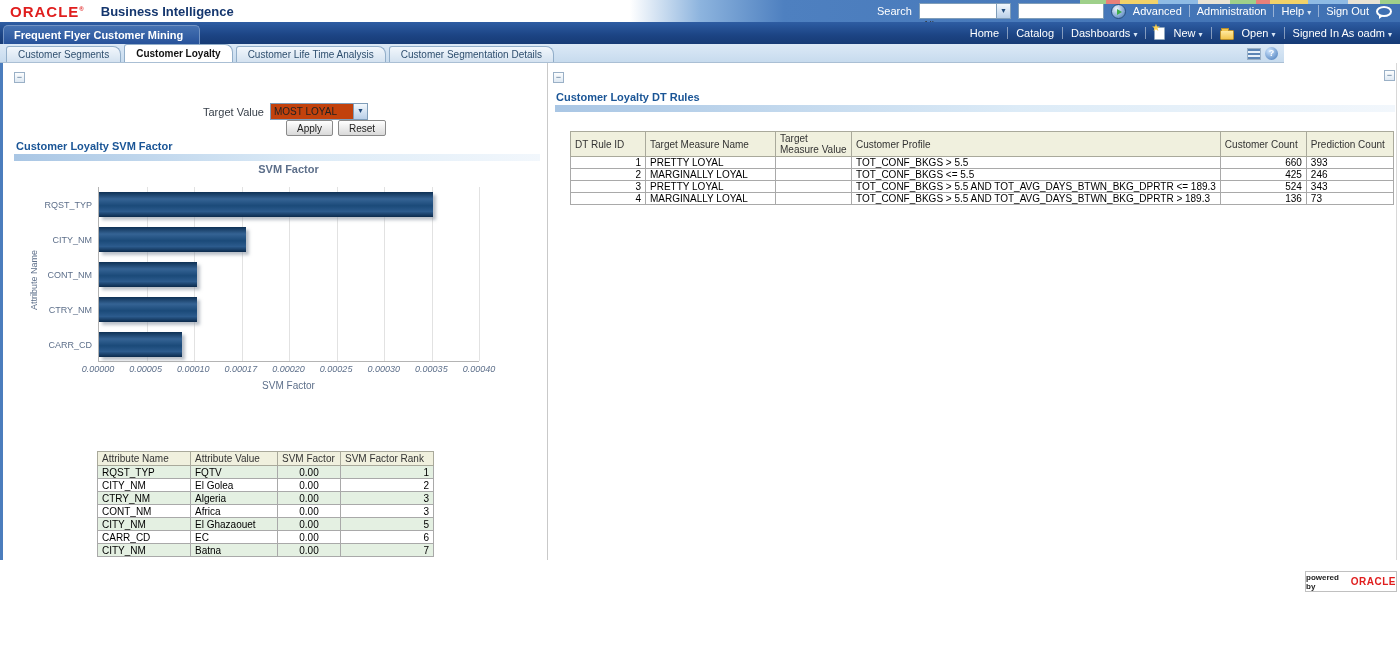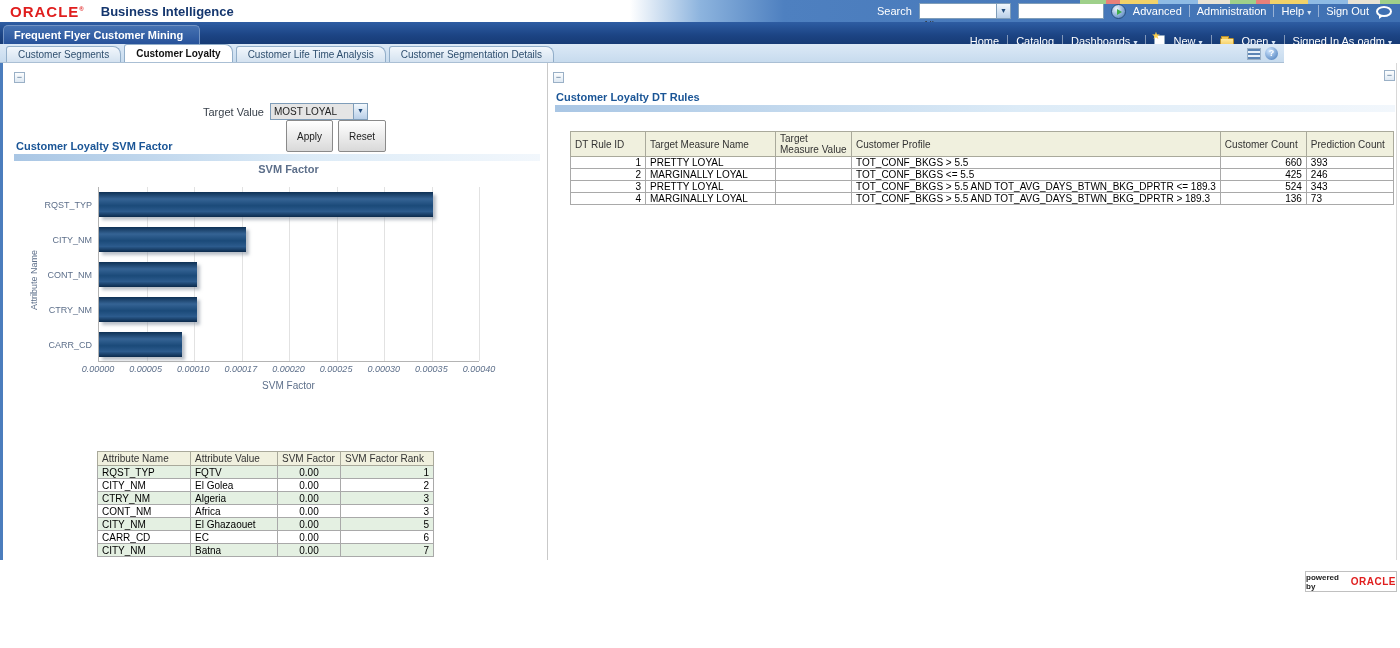--- a/index.html
+++ b/index.html
@@ -32,21 +32,21 @@
   .chat-icon { width:16px; height:11px; border:2px solid #fff; border-radius:50%; position:relative; }
   .chat-icon::after { content:''; position:absolute; left:1px; bottom:-4px; border-left:4px solid #fff;
     border-bottom:3px solid transparent; }
 
   
   .navbar { position:absolute; top:22px; left:0; width:1400px; height:22px;
     background:linear-gradient(180deg,#2e5da3,#1c4484 60%,#173b75); }
   .page-tab { position:absolute; left:3px; bottom:0; height:19px; line-height:19px; padding:0 16px 0 10px;
     background:linear-gradient(180deg,#4672b2,#27529a); border:1px solid #7394c4; border-bottom:none;
     border-radius:5px 5px 0 0; color:#fff; font-weight:bold; font-size:11px; cursor:pointer; }
-  .nav-links { position:absolute; right:8px; top:8px; height:22px; display:flex; align-items:center; gap:8px; color:#fff; }
+  .nav-links { position:absolute; right:8px; top:0; height:22px; display:flex; align-items:center; gap:8px; color:#fff; }
   .icon-new { width:11px; height:13px; background:#fff; border:1px solid #90a8c0; border-radius:1px; position:relative; }
   .icon-new::after { content:'★'; position:absolute; left:-4px; top:-6px; color:#ffd24d; font-size:10px; }
   .icon-folder { width:14px; height:10px; background:linear-gradient(#ffe9a0,#f3c64e); border:1px solid #b88f2e;
     border-radius:1px; position:relative; margin-top:3px; }
   .icon-folder::before { content:''; position:absolute; top:-3px; left:0; width:6px; height:2px;
     background:#f3c64e; border:1px solid #b88f2e; border-bottom:none; }
 
   
   .tabbar { position:absolute; top:44px; left:0; width:1284px; height:19px;
     background:linear-gradient(180deg,#dce9f6,#c7dbee); border-bottom:1px solid #aabfd4;
@@ -63,24 +63,24 @@
   
   .content { position:absolute; top:63px; left:0; width:1400px; height:585px; background:#fff; }
   .left-edge { position:absolute; left:0; top:0; width:3px; height:497px; background:#4b7dbd; }
   .divider-v { position:absolute; left:547px; top:0; width:1px; height:497px; background:#c9c9c9; }
   .right-border { position:absolute; left:1396px; top:0; width:1px; height:497px; background:#d8d8d8; }
   .collapse-box { position:absolute; width:11px; height:11px; border:1px solid #9ab0c6; cursor:pointer;
     background:linear-gradient(#fdfefe,#dfe9f3); font-size:9px; line-height:9px; text-align:center; color:#4a6a8a; }
 
   .prompt-row { position:absolute; left:203px; top:40px; display:flex; align-items:center; gap:6px; }
   .prompt-label { font-size:11px; color:#39414b; }
-  .combo { width:98px; height:17px; border:1px solid #7f9db9; background:#e5e5e5; display:flex; font-size:10px; color:#222; }
+  .combo { width:98px; height:17px; border:1px solid #7f9db9; background:#c2410c; display:flex; font-size:10px; color:#222; }
   .combo .val { flex:1; padding:2px 3px; white-space:nowrap; }
   .btn-row { position:absolute; left:286px; top:57px; display:flex; gap:5px; }
-  .btn { height:32px; padding:0 10px; font-size:10px; color:#222; cursor:pointer;
+  .btn { height:16px; padding:0 10px; font-size:10px; color:#222; cursor:pointer;
     background:linear-gradient(#ffffff,#d9d9d9); border:1px solid #8a8a8a; border-radius:2px; }
 
   .section-hdr { position:absolute; font-size:11px; font-weight:bold; color:#1a5596; }
   .hdr-rule { position:absolute; height:7px; background:linear-gradient(90deg,#a9c6e4,#dcebf7 55%,#f2f7fc); }
 
   
   .chart { position:absolute; left:28px; top:100px; width:475px; }
   .chart-title { text-align:center; margin-left:70px; width:381px; font-size:11px; font-weight:bold; color:#5d6f8a; }
   .chart-body { display:flex; margin-top:12px; }
   .ylab-wrap { width:14px; position:relative; }

